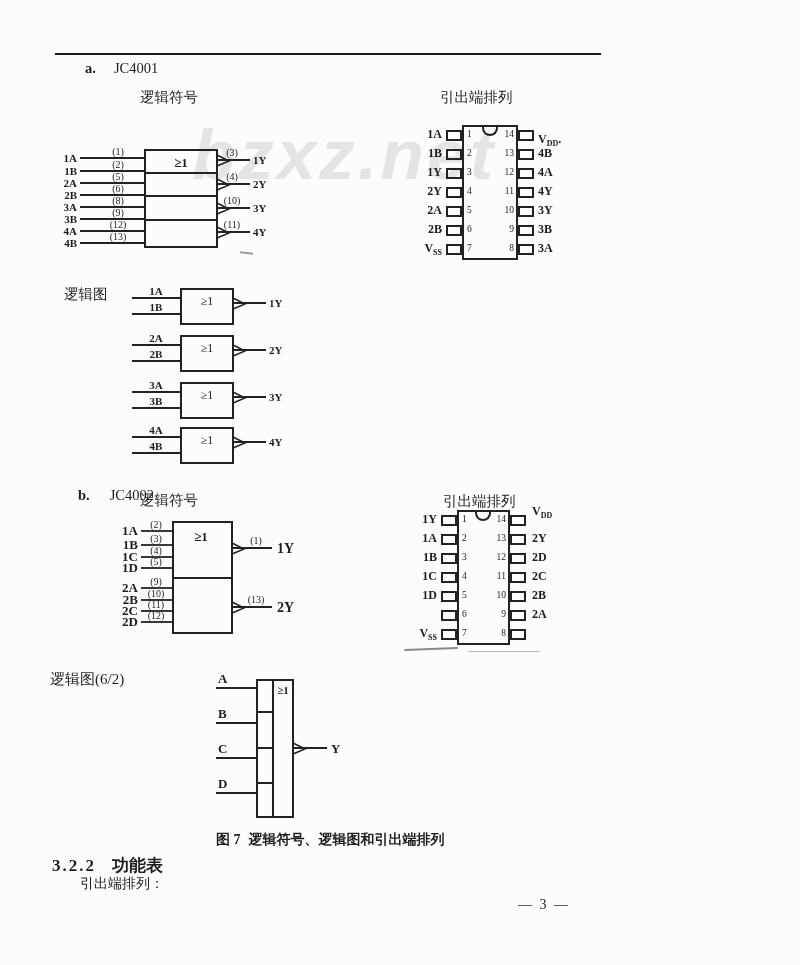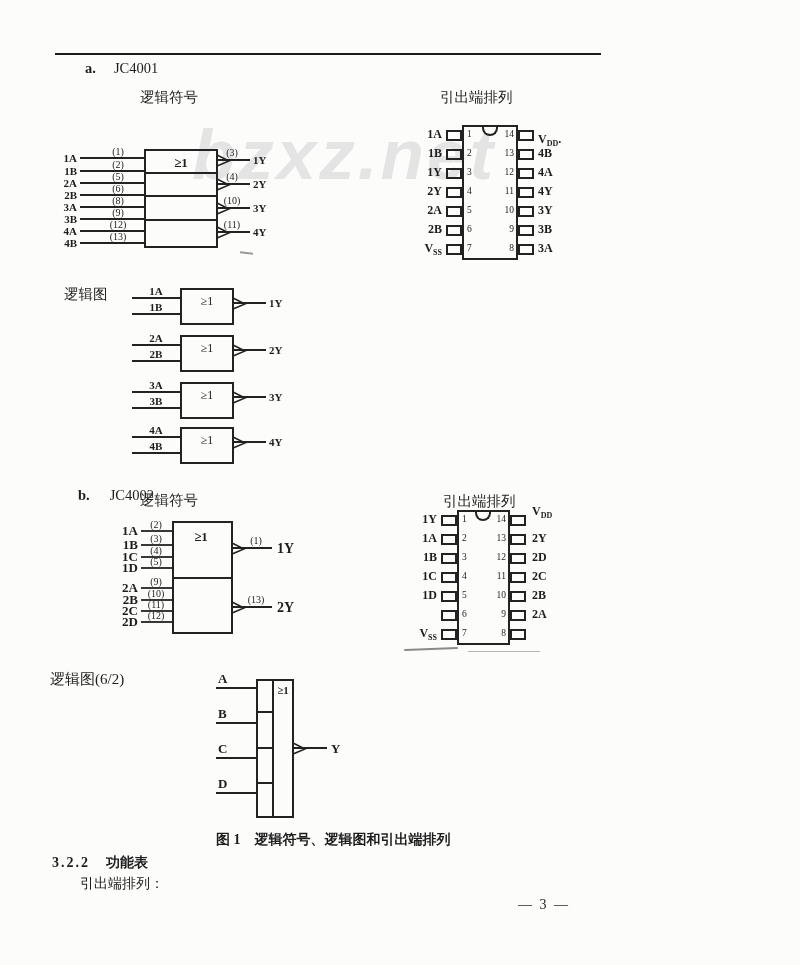--- a/index.html
+++ b/index.html
@@ -334,23 +334,23 @@
       <text class="s13" x="218" y="788">D</text>
     </g>
     <g>
       <line class="ln" x1="293" y1="748" x2="327" y2="748"></line>
       <polygon class="tri" points="293,743 305,749 293,754"></polygon>
       <text class="s13" x="331" y="753">Y</text>
     </g>
   </svg>
 
   <div class="abs" style="left:216px;top:831px;font-weight:bold;font-size:14px">
-    <span>图 1</span><span style="margin-left:14px">逻辑符号、逻辑图和引出端排列</span>
-  </div>
-  <div class="abs" style="left:52px;top:854px;font-weight:bold;font-size:14px">
+    <span>图 7</span><span style="margin-left:8px">逻辑符号、逻辑图和引出端排列</span>
+  </div>
+  <div class="abs" style="left:52px;top:854px;font-weight:bold;font-size:17px">
     <span style="letter-spacing:2px">3.2.2</span><span style="margin-left:16px">功能表</span>
   </div>
   <div class="abs" style="left:80px;top:875px;font-size:14px">引出端排列：</div>
   <div class="abs" style="left:518px;top:897px;font-size:14px;letter-spacing:2px">— 3 —</div>
 
   <div class="abs art" style="left:404px;top:648px;width:54px;height:2px;background:#8a8a8a;transform:rotate(-2deg);border-radius:2px"></div>
   <div class="abs art" style="left:468px;top:651px;width:72px;height:1px;background:#b5b5b5"></div>
   <div class="abs art" style="left:240px;top:252px;width:13px;height:2px;background:#9a9a9a;transform:rotate(6deg)"></div>
 
 </div>

